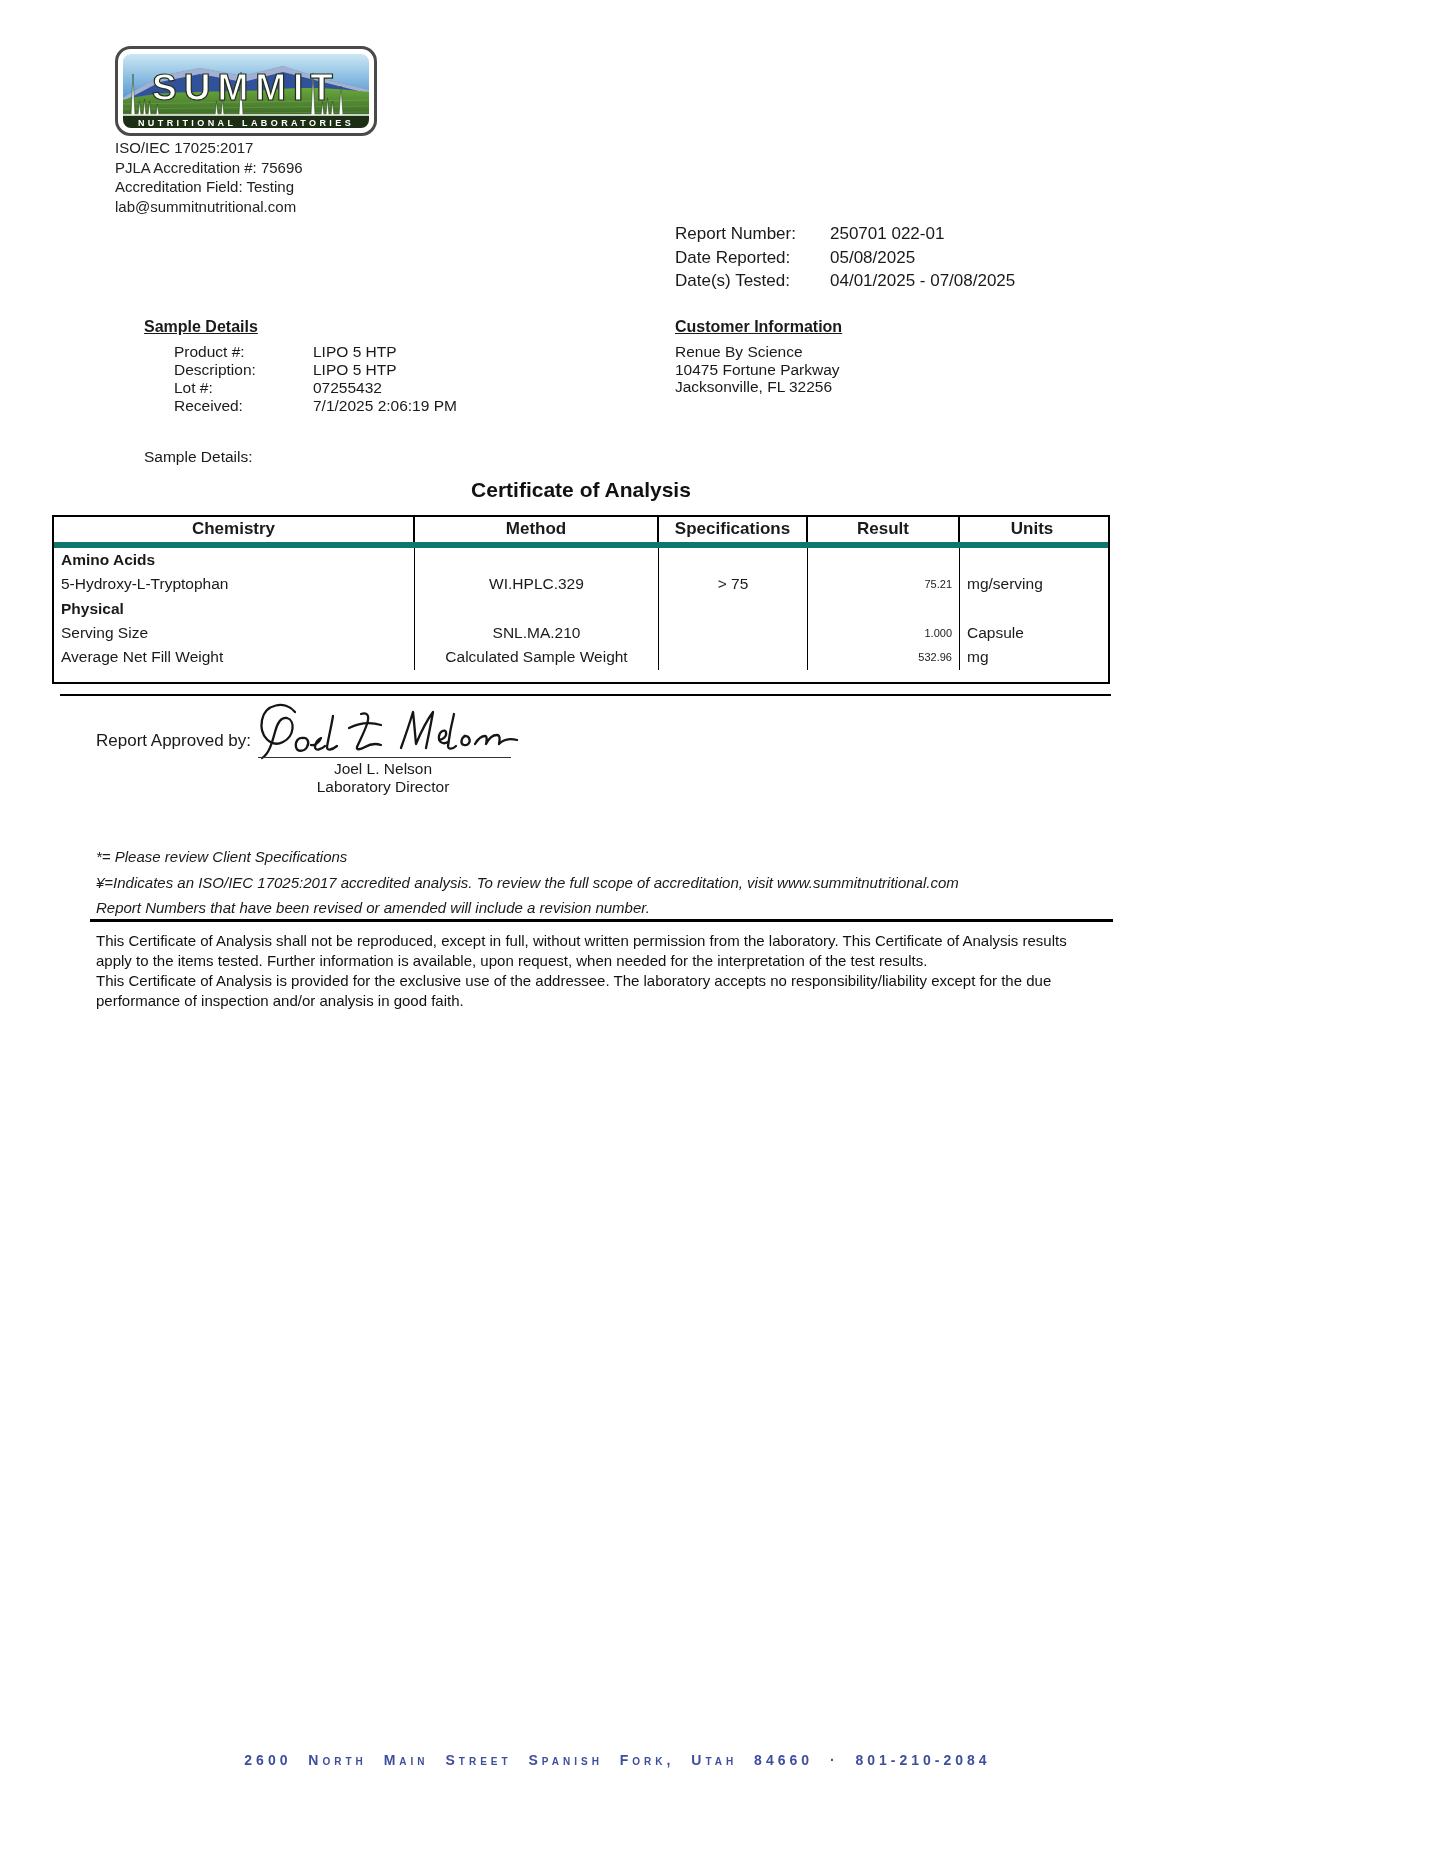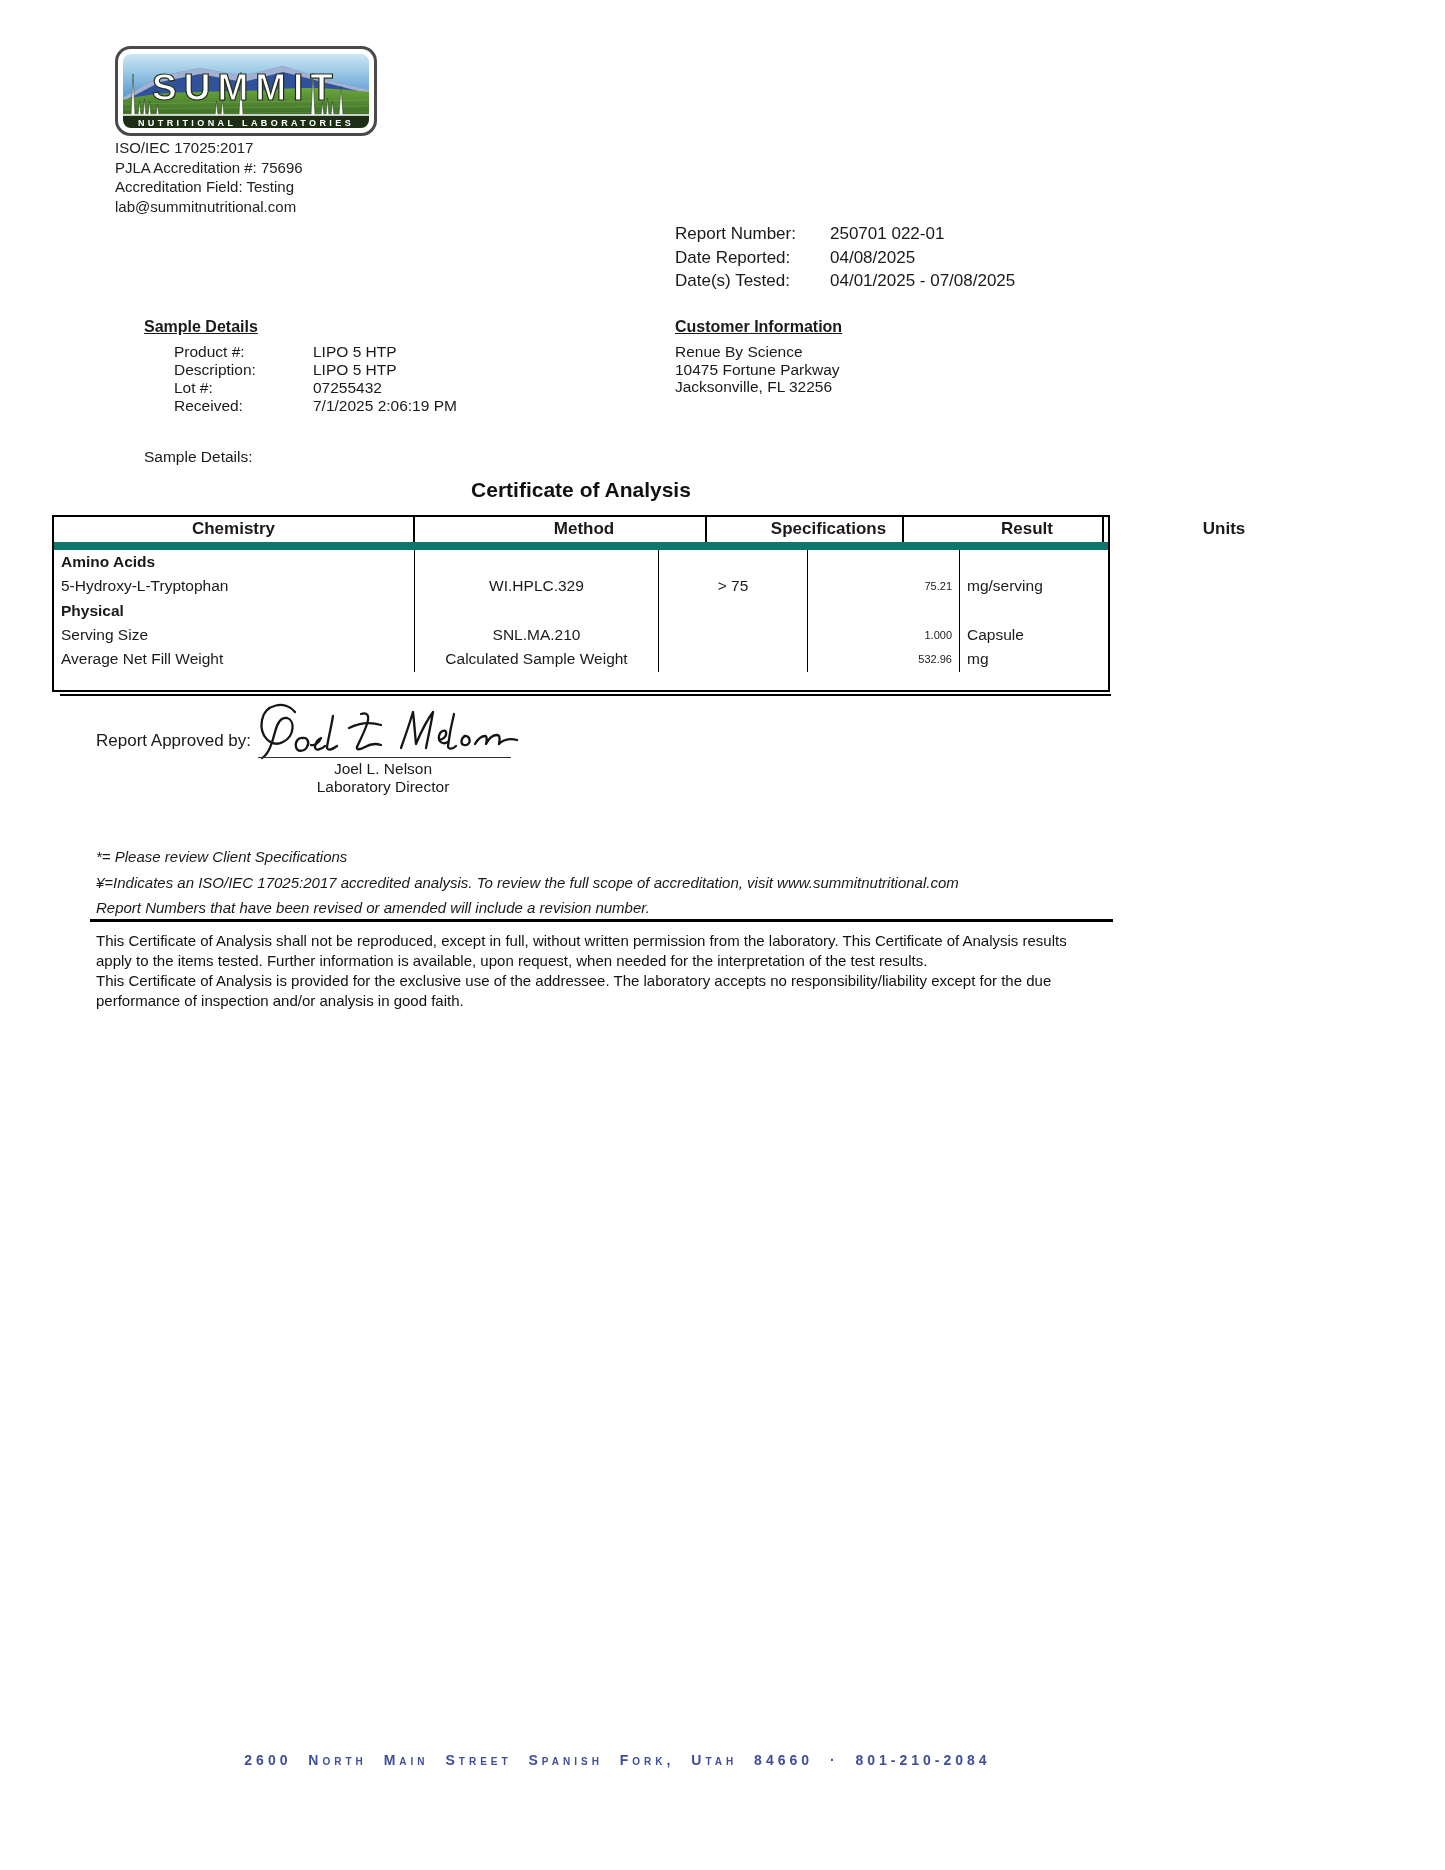--- a/index.html
+++ b/index.html
@@ -35,35 +35,35 @@
 
   .customer-info { position: absolute; left: 675px; top: 318px; font-size: 15.5px; }
   .customer-info .lines { margin-top: 7px; line-height: 17.5px; }
 
   
   .coa-title { position: absolute; left: 52px; top: 478px; width: 1058px; text-align: center; font-size: 21px; font-weight: 600; color: #111; }
 
   
   .coa-table { position: absolute; left: 52px; top: 515px; width: 1058px; border: 2px solid #000; background: #fff; }
   .tr { display: grid; grid-template-columns: 361px 244px 149px 152px 144px; }
-  .tr.head { border-bottom: 8px solid #0f766e; gap: 48px; }
+  .tr.head { border-bottom: 6px solid #0f766e; }
   .th {
     font-weight: bold; font-size: 17px; text-align: center; padding: 2px 0 3px 0;
     border-right: 2px solid #000;
   }
   .th:last-child { border-right: none; }
   .td { font-size: 15.5px; min-height: 24.5px; display: flex; align-items: center; border-right: 1.5px solid #000; }
   .td:last-child { border-right: none; }
   .td.c-name { padding-left: 7px; justify-content: flex-start; }
   .td.c-method { justify-content: center; }
   .td.c-spec { justify-content: center; }
   .td.c-result { justify-content: flex-end; padding-right: 7px; font-size: 11px; color: #222; }
   .td.c-units { padding-left: 7px; justify-content: flex-start; }
   .tr.sectionrow .td { font-weight: bold; min-height: 24px; }
-  .tbody { padding-bottom: 18px; text-align: center; }
+  .tbody { padding-bottom: 12px; text-align: center; }
 
   
   .rule-1 { position: absolute; left: 60px; top: 694px; width: 1051px; height: 0; border-top: 2.5px solid #000; }
   .rule-2 { position: absolute; left: 90px; top: 919px; width: 1023px; height: 0; border-top: 3px solid #000; }
 
   
   .approved-label { position: absolute; left: 96px; top: 731px; font-size: 17px; }
   .sig-area { position: absolute; left: 255px; top: 698px; width: 270px; height: 64px; }
   .sig-line { position: absolute; left: 258px; top: 757px; width: 253px; border-top: 1.2px solid #333; }
   .signer { position: absolute; left: 258px; top: 760px; width: 250px; text-align: center; font-size: 15.5px; line-height: 18px; }
@@ -147,21 +147,21 @@
     <div>lab@summitnutritional.com</div>
   </div>
 
   <div class="report-info">
     <div class="row">
       <span class="lbl">Report Number:</span>
       <span class="val">250701 022-01</span>
     </div>
     <div class="row">
       <span class="lbl">Date Reported:</span>
-      <span class="val">04/08/2025</span>
+      <span class="val">05/08/2025</span>
     </div>
     <div class="row">
       <span class="lbl">Date(s) Tested:</span>
       <span class="val">04/01/2025 - 07/08/2025</span>
     </div>
   </div>
 
   <div class="sample-details">
     <div class="section-heading">Sample Details</div>
     <div class="rows">

